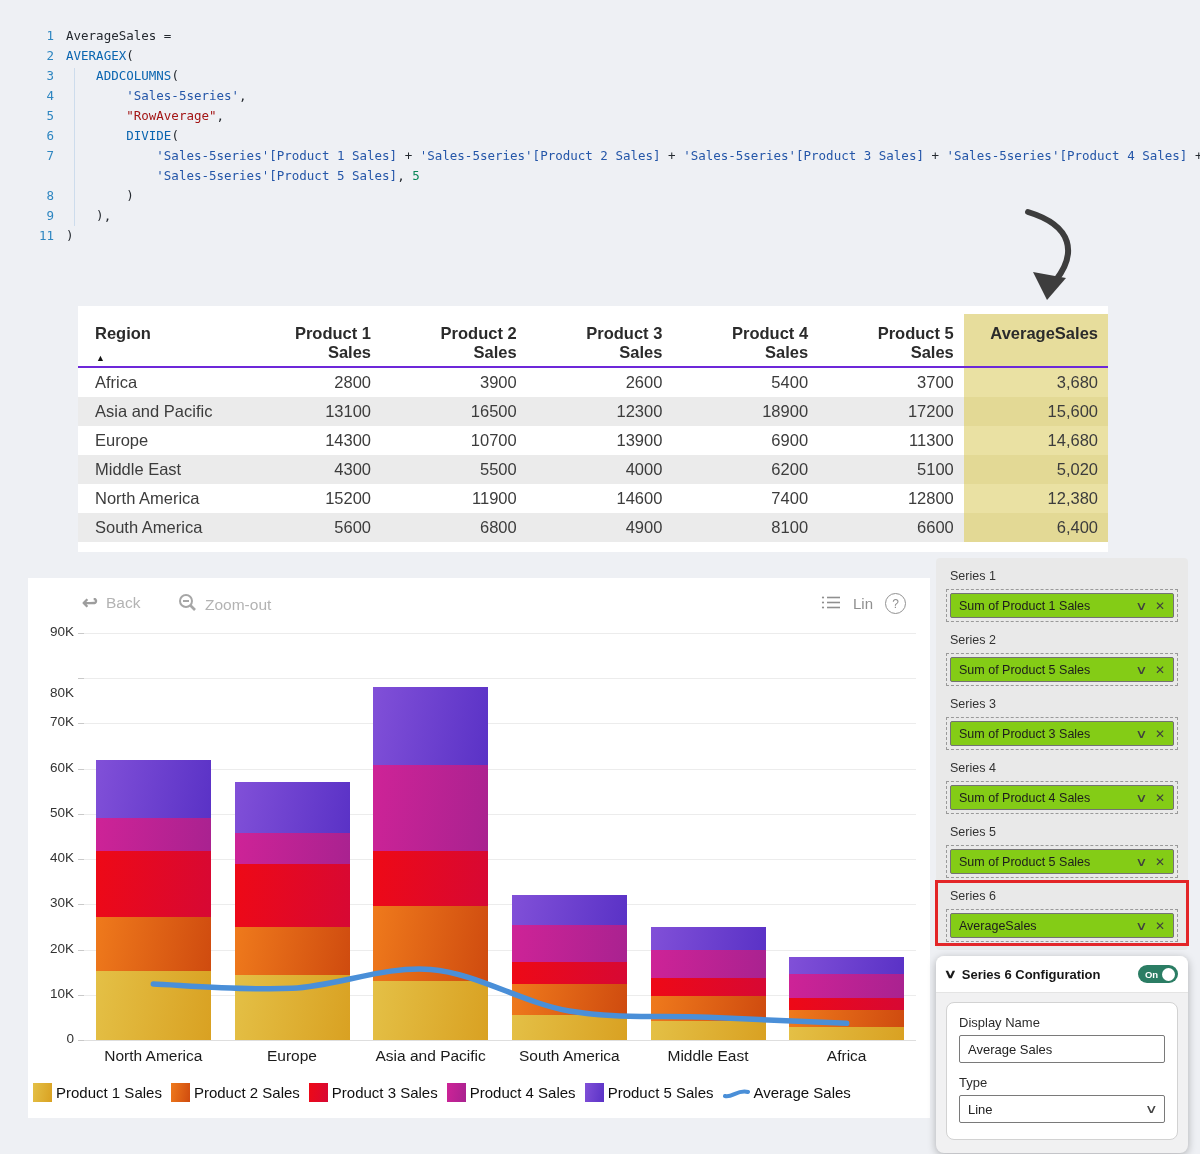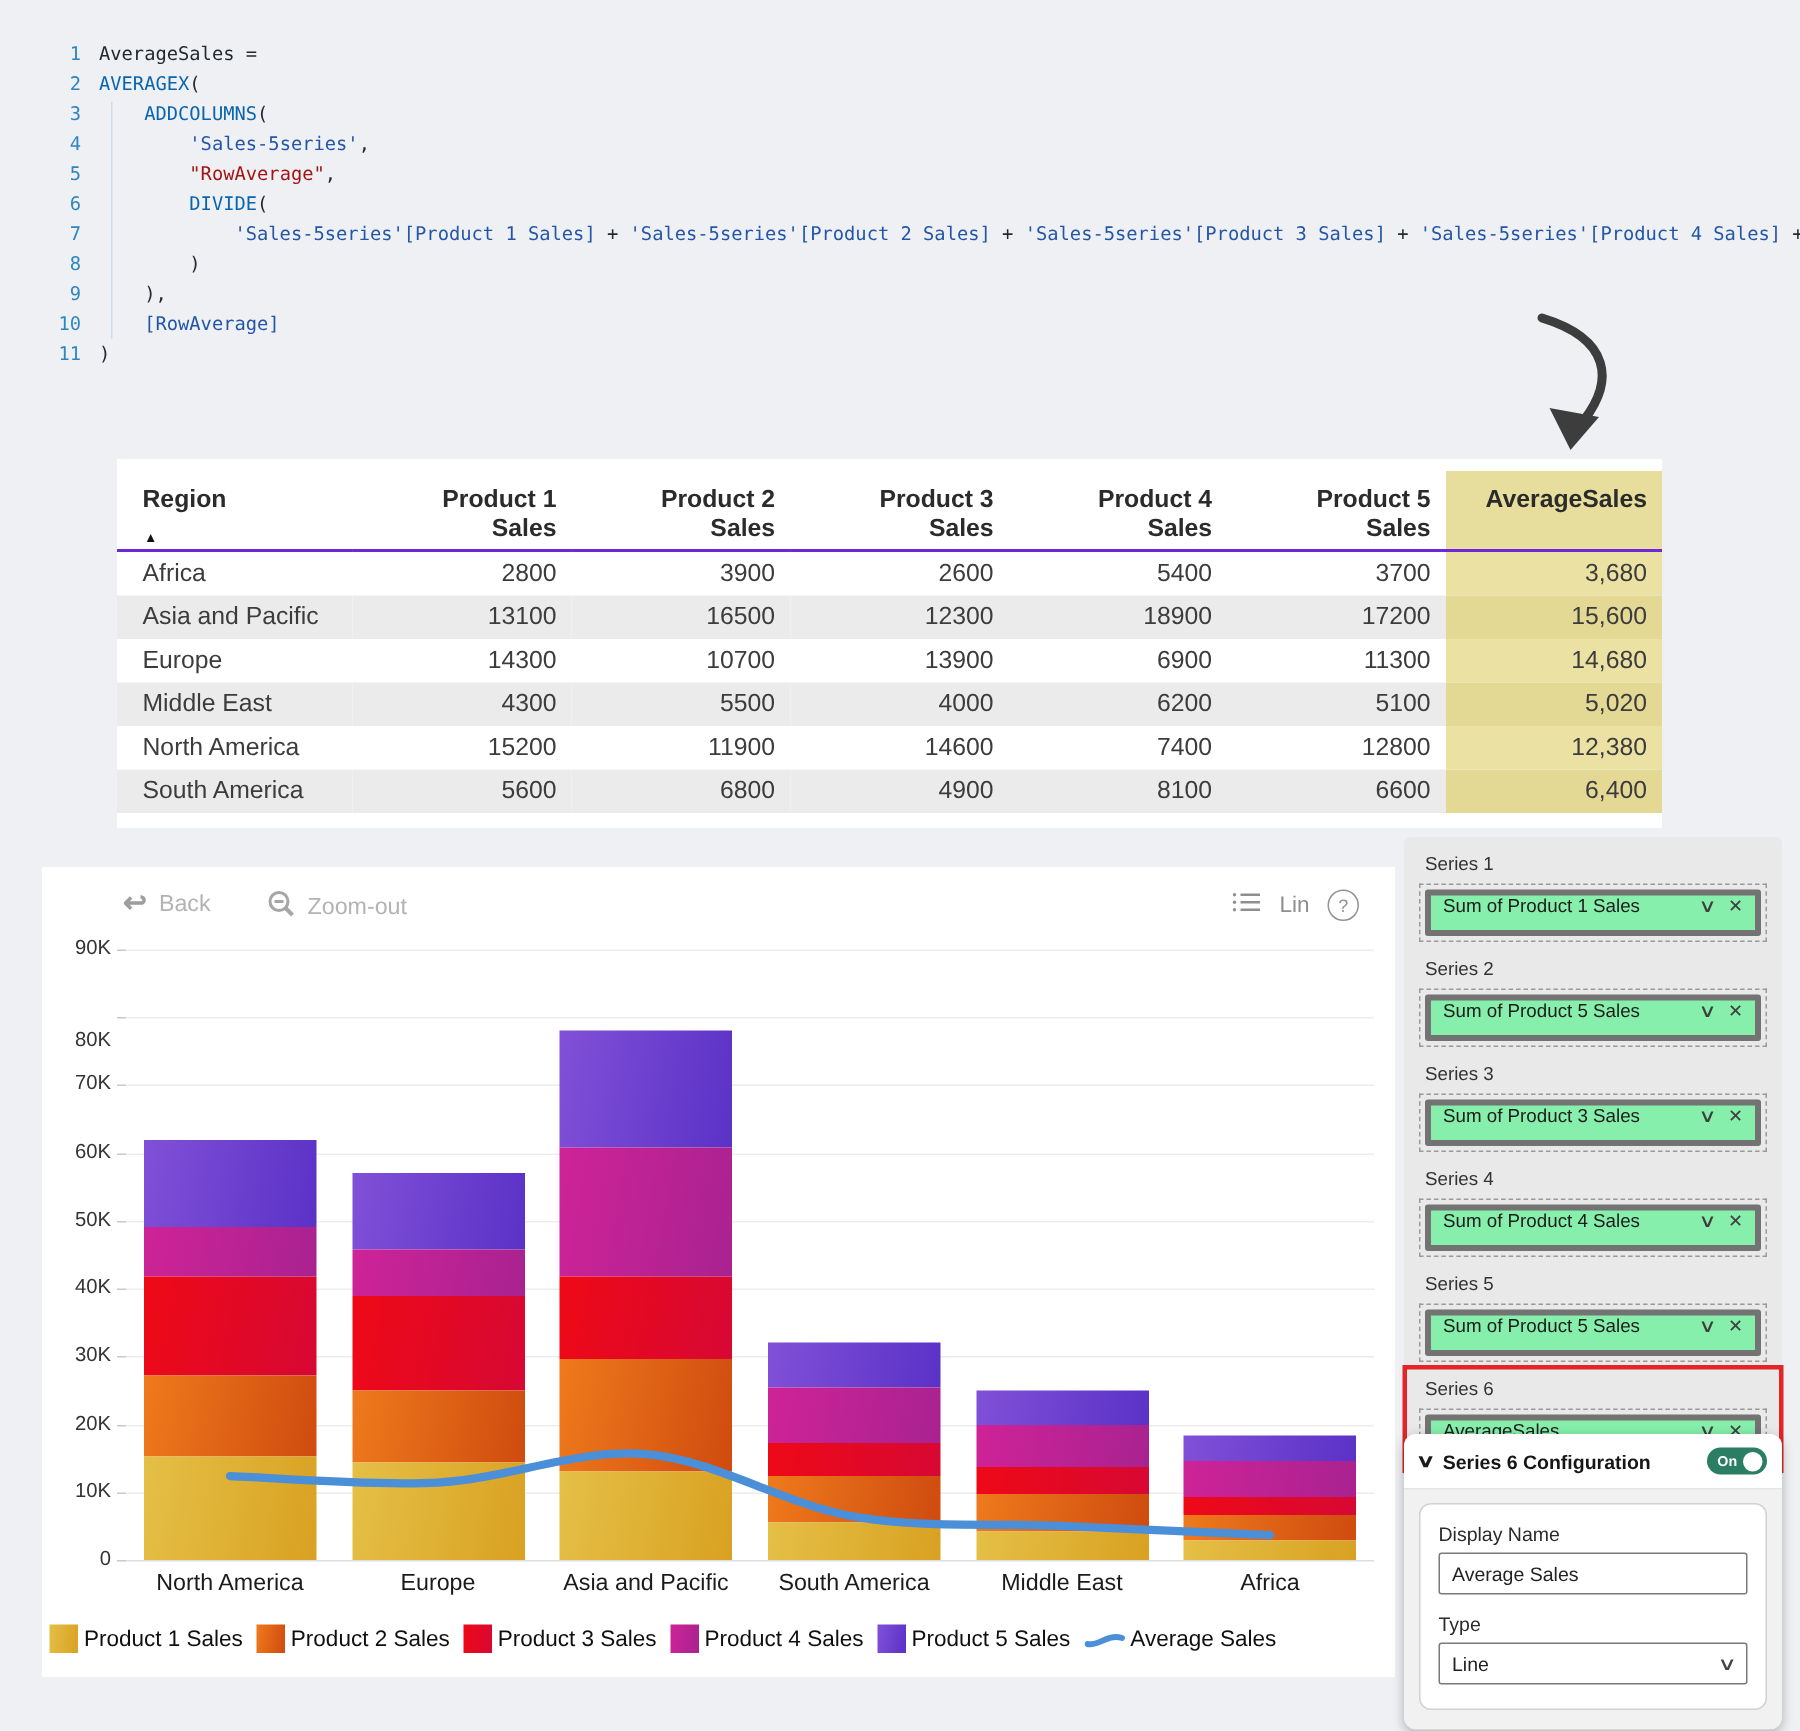--- a/index.html
+++ b/index.html
@@ -56,21 +56,21 @@
   .legend-item{display:flex;align-items:center;gap:4px;margin-right:9px;cursor:pointer}
   .swatch{width:19px;height:19px;flex:none}
   .legend-label{font-size:15px;color:#101010;white-space:nowrap}
 
   
   .series-panel{position:absolute;left:936px;top:558px;width:252px;background:#e9e9e9;border-radius:4px;padding:3px 0 5px;box-sizing:border-box}
   .series-group{padding:8px 10px 3px}
   .series-group.hl{outline:3px solid #e32527;outline-offset:-2px}
   .series-label{font-size:12.5px;color:#333;margin:0 0 6px 4px}
   .field-wrap{border:1px dashed #9a9a9a;padding:3px}
-  .series-field{background:#86efac;border:4px solid #737373;height:23px;display:flex;padding:0 8px;border-radius:2px;cursor:pointer}
+  .series-field{background:#84cc16;border:1px solid #737373;height:23px;display:flex;align-items:center;padding:0 8px;border-radius:2px;cursor:pointer}
   .field-value{flex:1;font-size:12.5px;color:#1c1c1c;white-space:nowrap;overflow:hidden}
   .chev{color:#3f3f3f;font-size:12px;margin-right:9px;transform:scaleX(1.4)}
   .xbtn{color:#3f3f3f;font-size:12px}
 
   
   .config-card{position:absolute;left:936px;top:956px;width:252px;background:#f1f1f2;border-radius:8px;box-shadow:0 2px 8px rgba(0,0,0,.28);box-sizing:border-box}
   .config-header{background:#fff;border-radius:8px 8px 0 0;height:36px;display:flex;align-items:center;padding:0 10px;border-bottom:1px solid #e4e4e4}
   .cfg-chev{font-weight:700;font-size:12px;margin-right:7px;color:#1a1a1a;transform:scaleX(1.5)}
   .cfg-title{font-size:13px;font-weight:700;color:#161616;flex:1}
   .toggle{width:40px;height:18px;border-radius:10px;background:#2b7d64;display:flex;align-items:center;padding:0 3px;cursor:pointer;box-sizing:border-box}
@@ -88,24 +88,23 @@
 
 <div class="code-block">
   <div id="code-lines">
       <div class="code-line"><span class="lnum">1</span><span class="lcode"><span class="tok-plain">AverageSales =</span></span></div>
       <div class="code-line"><span class="lnum">2</span><span class="lcode"><span class="tok-func">AVERAGEX</span><span class="tok-plain">(</span></span></div>
       <div class="code-line"><span class="lnum">3</span><span class="lcode"><span class="tok-plain">    </span><span class="tok-func">ADDCOLUMNS</span><span class="tok-plain">(</span></span></div>
       <div class="code-line"><span class="lnum">4</span><span class="lcode"><span class="tok-plain">        </span><span class="tok-ref">'Sales-5series'</span><span class="tok-plain">,</span></span></div>
       <div class="code-line"><span class="lnum">5</span><span class="lcode"><span class="tok-plain">        </span><span class="tok-str">"RowAverage"</span><span class="tok-plain">,</span></span></div>
       <div class="code-line"><span class="lnum">6</span><span class="lcode"><span class="tok-plain">        </span><span class="tok-func">DIVIDE</span><span class="tok-plain">(</span></span></div>
       <div class="code-line"><span class="lnum">7</span><span class="lcode"><span class="tok-plain">            </span><span class="tok-ref">'Sales-5series'[Product 1 Sales]</span><span class="tok-plain"> + </span><span class="tok-ref">'Sales-5series'[Product 2 Sales]</span><span class="tok-plain"> + </span><span class="tok-ref">'Sales-5series'[Product 3 Sales]</span><span class="tok-plain"> + </span><span class="tok-ref">'Sales-5series'[Product 4 Sales]</span><span class="tok-plain"> +</span></span></div>
-      <div class="code-line"><span class="lnum"></span></div>
+      <div class="code-line"><span class="lnum"></span><span class="lcode"><span class="tok-plain">            </span><span class="tok-ref">'Sales-5series'[Product 5 Sales]</span><span class="tok-plain">, </span><span class="tok-num">5</span></span></div>
       <div class="code-line"><span class="lnum">8</span><span class="lcode"><span class="tok-plain">        )</span></span></div>
       <div class="code-line"><span class="lnum">9</span><span class="lcode"><span class="tok-plain">    ),</span></span></div>
-      <div class="code-line"><span class="lnum">10</span><span class="lcode"><span class="tok-plain">    </span><span class="tok-ref">[RowAverage]</span></span></div>
       <div class="code-line"><span class="lnum">11</span><span class="lcode"><span class="tok-plain">)</span></span></div>
     </div>
   <div class="indent-guide" style="left:44px;top:42px;height:158px"></div>
 </div>
 
 <div class="flow-arrow">
   <svg width="100" height="100" viewBox="0 0 100 100">
     <path d="M28,6 C74,20 76,48 56,74" stroke="#3d3d3d" stroke-width="6" fill="none" stroke-linecap="round"></path>
     <polygon points="47,94 33,66 66,72" fill="#3d3d3d"></polygon>
   </svg>

